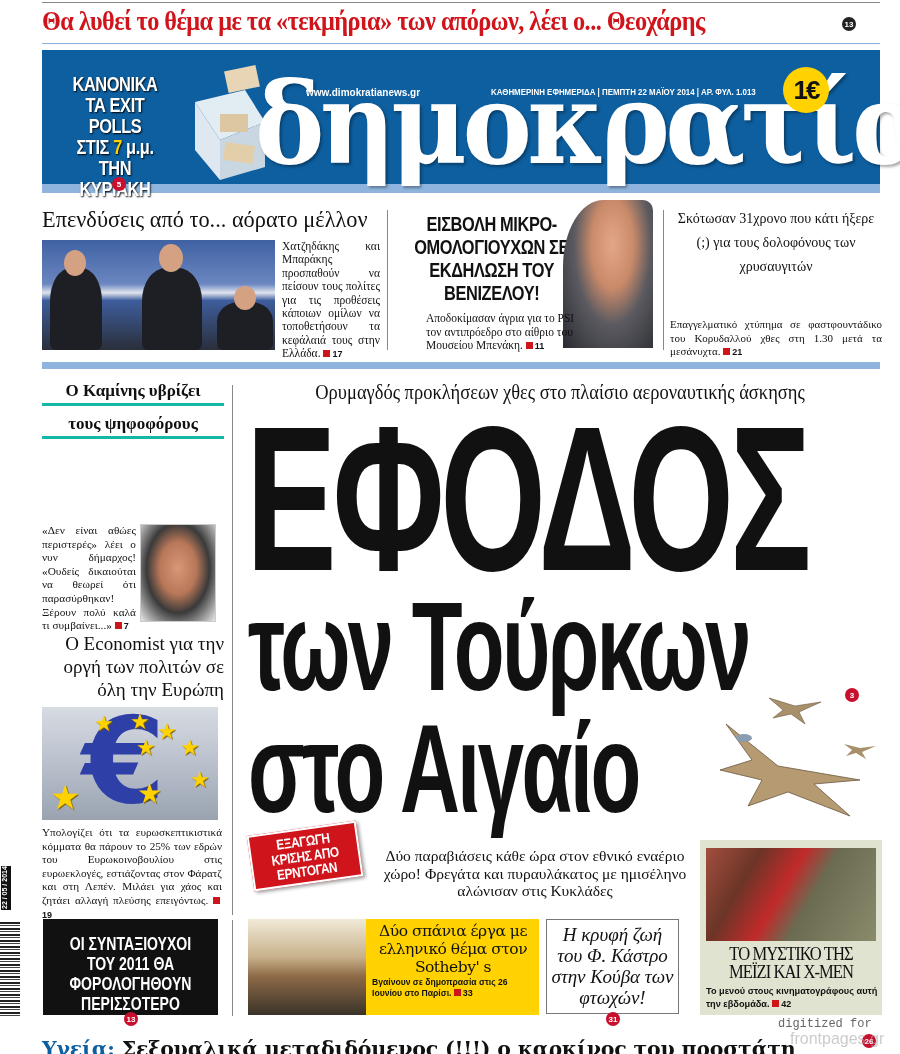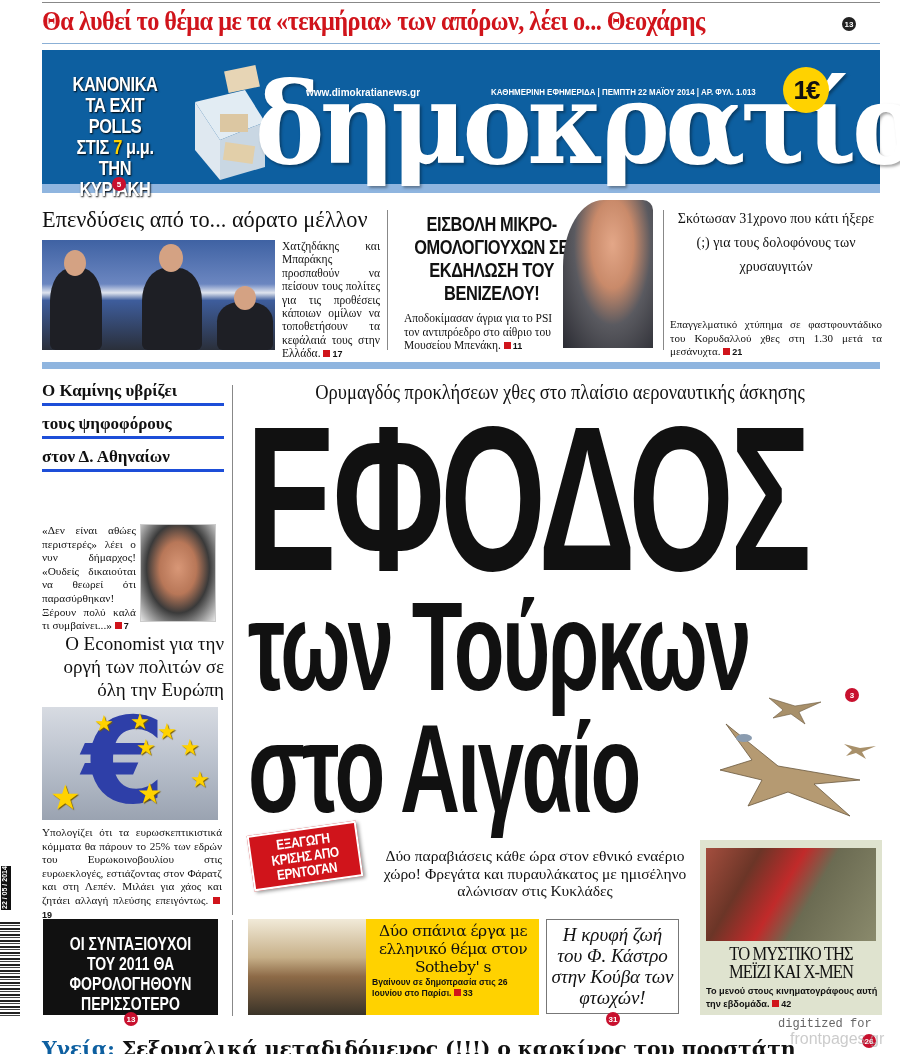--- a/index.html
+++ b/index.html
@@ -29,29 +29,29 @@
   .s1-photo { left: 42px; top: 240px; width: 233px; height: 110px; background: linear-gradient(180deg, #3f62a3 0%, #6b86c0 40%, #dfe4ee 48%, #3e5d9c 55%, #2a2f3a 100%); }
   .person { position: absolute; border-radius: 40% 40% 6px 6px; background: #1e1f25; }
   .head { position: absolute; border-radius: 50%; background: #d4a283; }
   .s1-text { left: 282px; top: 240px; width: 98px; font-family: "Liberation Serif", serif; font-size: 11.5px; line-height: 13.4px; text-align: justify; }
   .ref { font-family: "Liberation Sans", sans-serif; font-weight: bold; font-size: 9px; }
   .ref::before { content: ""; display: inline-block; width: 7px; height: 7px; background: #d0141b; margin-right: 2px; vertical-align: 0; }
   .vsep { width: 1px; background: #888; }
   .s2-sep { left: 387px; top: 210px; height: 140px; }
   .s2-title { left: 400px; top: 212px; width: 190px; font-family: "Liberation Sans", sans-serif; font-weight: bold; font-size: 21px; line-height: 23px; text-align: center; letter-spacing: -0.5px; transform: scaleX(0.78); transform-origin: left; width: 235px; }
   .s2-photo { left: 563px; top: 200px; width: 90px; height: 148px; background: radial-gradient(ellipse at 55% 30%, #e3a788 0%, #c98a6a 30%, #5a5a60 55%, #2a2b32 100%); border-radius: 45% 10px 0 0; }
-  .s2-text { left: 404px; top: 312px; width: 160px; font-family: "Liberation Serif", serif; font-size: 11.5px; line-height: 13.6px; }
+  .s2-text { left: 426px; top: 312px; width: 160px; font-family: "Liberation Serif", serif; font-size: 11.5px; line-height: 13.6px; }
   .s3-sep { left: 663px; top: 210px; height: 140px; }
   .s3-title { left: 670px; top: 207px; width: 212px; text-align: center; font-family: "Liberation Serif", serif; font-size: 14px; line-height: 24px; }
   .s3-text { left: 670px; top: 318px; width: 212px; font-family: "Liberation Serif", serif; font-size: 11px; line-height: 13.6px; text-align: justify; }
   .mid-strip { left: 42px; top: 362px; width: 838px; height: 7px; background: #8fb5df; }
 
   
   .left-col { left: 42px; top: 380px; width: 182px; }
-  .kam-line { font-family: "Liberation Serif", serif; font-weight: bold; font-size: 17px; text-align: left; border-bottom: 3px solid #1d4ed8; padding-bottom: 2px; margin-bottom: 7px; line-height: 21px; white-space: nowrap; }
+  .kam-line { font-family: "Liberation Serif", serif; font-weight: bold; font-size: 17px; text-align: center; border-bottom: 3px solid #14b8a6; padding-bottom: 2px; margin-bottom: 7px; line-height: 21px; white-space: nowrap; }
   .left-sep { left: 232px; top: 385px; height: 530px; }
   .kam-quote { left: 42px; top: 524px; width: 94px; font-family: "Liberation Serif", serif; font-size: 11.3px; line-height: 13.6px; text-align: justify; }
   .kam-photo { left: 140px; top: 524px; width: 76px; height: 98px; background: radial-gradient(ellipse at 50% 45%, #d89777 0%, #b87758 35%, #3a3a3a 60%, #e8e8e8 100%); border: 1px solid #ccc; }
   .econ-title { left: 42px; top: 632px; width: 182px; text-align: right; font-family: "Liberation Serif", serif; font-size: 19px; line-height: 23px; }
   .euro-photo { left: 42px; top: 707px; width: 176px; height: 113px; background: linear-gradient(180deg, #d7dbe2 0%, #b9c0cc 50%, #9aa3b1 100%); overflow: hidden; }
   .euro-sign { position: absolute; left: 40px; top: -6px; font-family: "DejaVu Sans", sans-serif; font-weight: bold; font-size: 120px; color: #2e3fa8; line-height: 120px; }
   .star { position: absolute; color: #ffd200; font-size: 22px; text-shadow: 1px 1px 1px #7a5f00; }
   .econ-text { left: 42px; top: 826px; width: 180px; font-family: "Liberation Serif", serif; font-size: 11.2px; line-height: 13.5px; text-align: justify; }
 
   
@@ -142,21 +142,20 @@
 
 <div class="abs vsep s3-sep"></div>
 <div class="abs s3-title">Σκότωσαν 31χρονο που κάτι ήξερε (;) για τους δολοφόνους των χρυσαυγιτών</div>
 <div class="abs s3-text"><span>Επαγγελματικό χτύπημα σε φαστφουντάδικο του Κορυδαλλού χθες στη 1.30 μετά τα μεσάνυχτα.</span> <span class="ref">21</span></div>
 
 <div class="abs mid-strip"></div>
 
 <div class="abs left-col">
   <div class="kam-line">Ο Καμίνης υβρίζει</div>
   <div class="kam-line">τους ψηφοφόρους</div>
-  <div class="kam-line">στον Δ. Αθηναίων</div>
 </div>
 <div class="abs kam-quote"><span>«Δεν είναι αθώες περιστερές» λέει ο νυν δήμαρχος! «Ουδείς δικαιούται να θεωρεί ότι παρασύρθηκαν! Ξέρουν πολύ καλά τι συμβαίνει...»</span> <span class="ref">7</span></div>
 <div class="abs kam-photo"></div>
 <div class="abs econ-title">Ο Economist για την οργή των πολιτών σε όλη την Ευρώπη</div>
 <div class="abs euro-photo">
   <div class="euro-sign">€</div>
   <span class="star" style="left:52px;top:4px;">★</span>
   <span class="star" style="left:88px;top:2px;">★</span>
   <span class="star" style="left:115px;top:12px;">★</span>
   <span class="star" style="left:138px;top:28px;">★</span>

